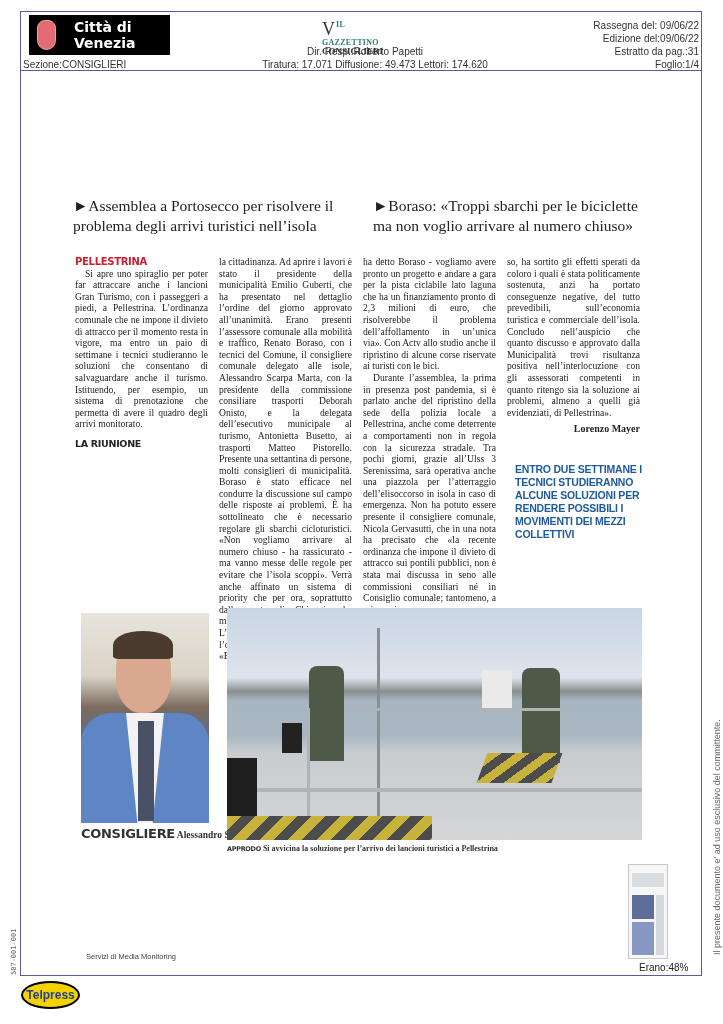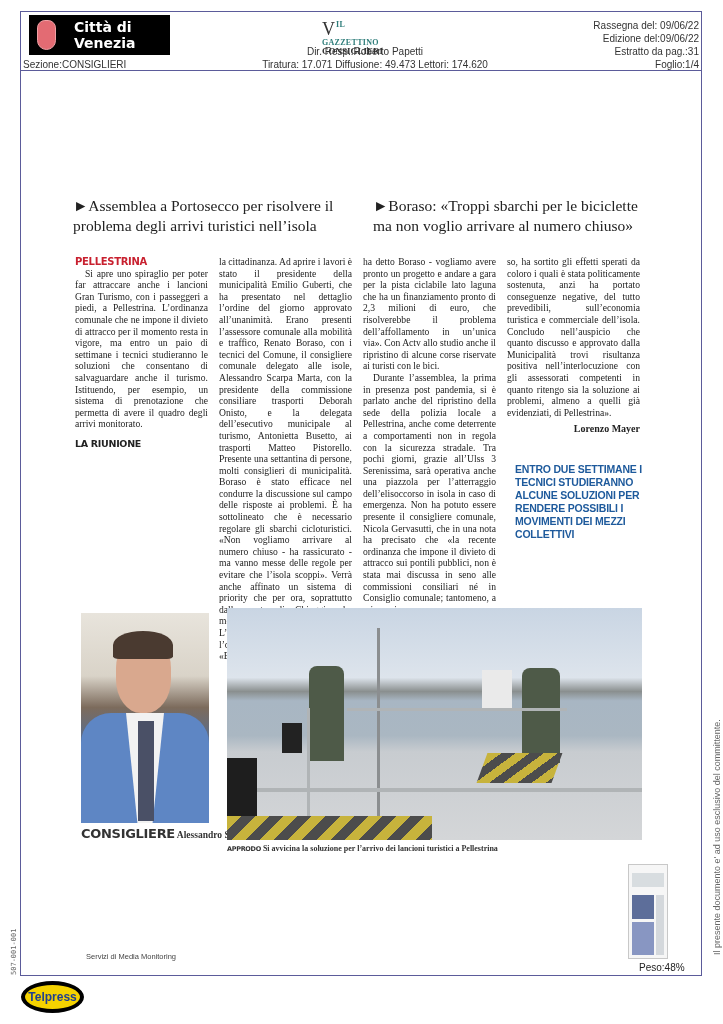--- a/index.html
+++ b/index.html
@@ -46,21 +46,21 @@
   .cap2 { position: absolute; left: 227px; top: 844px; font-family: "Liberation Serif", serif; font-weight: bold; font-size: 8px; color: #333; }
   .cap2 .tag { font-family: "DejaVu Sans", sans-serif; font-size: 6.5px; letter-spacing: -0.3px; }
   .thumb { position: absolute; left: 628px; top: 864px; width: 38px; height: 93px; border: 1px solid #c8c8c8; background: #f6f6f6; overflow: hidden; }
   .thumb .t1 { position: absolute; left: 3px; top: 8px; width: 32px; height: 14px; background: #d8dde0; }
   .thumb .t2 { position: absolute; left: 3px; top: 30px; width: 22px; height: 24px; background: #5d6e9a; }
   .thumb .t3 { position: absolute; left: 3px; top: 57px; width: 22px; height: 33px; background: #8896c2; }
   .thumb .t4 { position: absolute; left: 27px; top: 30px; width: 8px; height: 60px; background: #d4d8dc; }
   .peso { position: absolute; left: 639px; top: 962px; font-size: 10px; color: #222; }
   .vert-right { position: absolute; left: 712px; top: 955px; transform-origin: 0 0; transform: rotate(-90deg); font-size: 9px; color: #666; white-space: nowrap; }
   .vert-left { position: absolute; left: 10px; top: 975px; transform-origin: 0 0; transform: rotate(-90deg); font-size: 7px; color: #666; font-family: "DejaVu Sans Mono", monospace; white-space: nowrap; }
-  .telpress { position: absolute; left: 21px; top: 981px; width: 55px; height: 24px; border-radius: 50%; background: #f4d200; border: 4px solid #000000; display: flex; align-items: center; justify-content: center; font-weight: bold; font-size: 12px; color: #1f3f8f; }
+  .telpress { position: absolute; left: 21px; top: 981px; width: 55px; height: 24px; border-radius: 50%; background: #f4d200; border: 2px solid #000000; display: flex; align-items: center; justify-content: center; font-weight: bold; font-size: 12px; color: #1f3f8f; }
   .telpress-sub { position: absolute; left: 86px; top: 952px; font-size: 7.5px; color: #444; }
 </style>
 </head>
 <body>
 
 <div class="frame"></div>
 <div class="hdr-line"></div>
 
 <div class="logo-venezia">
   <div class="crest"></div>
@@ -138,19 +138,19 @@
   <span class="tag">APPRODO</span>
   <span>Si avvicina la soluzione per l’arrivo dei lancioni turistici a Pellestrina</span>
 </div>
 
 <div class="thumb">
   <div class="t1"></div>
   <div class="t2"></div>
   <div class="t3"></div>
   <div class="t4"></div>
 </div>
-<div class="peso">Peso:48%</div>
+<div class="peso">Erano:48%</div>
 
 <div class="vert-right">Il presente documento e' ad uso esclusivo del committente.</div>
 <div class="vert-left">507-001-001</div>
 
 <div class="telpress">Telpress</div>
 <div class="telpress-sub">Servizi di Media Monitoring</div>
 
 </body></html>

